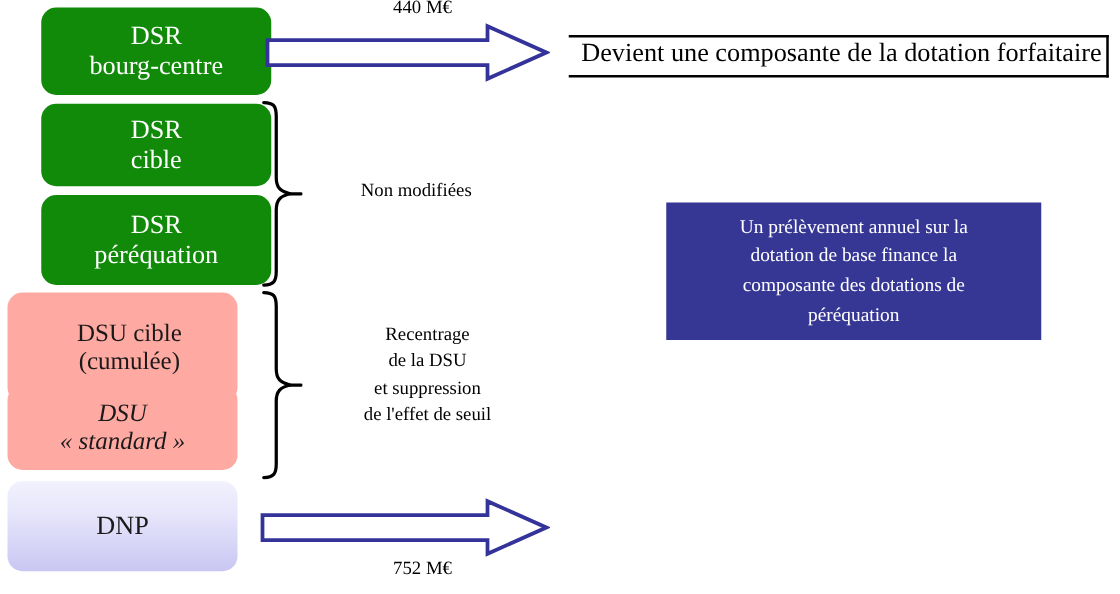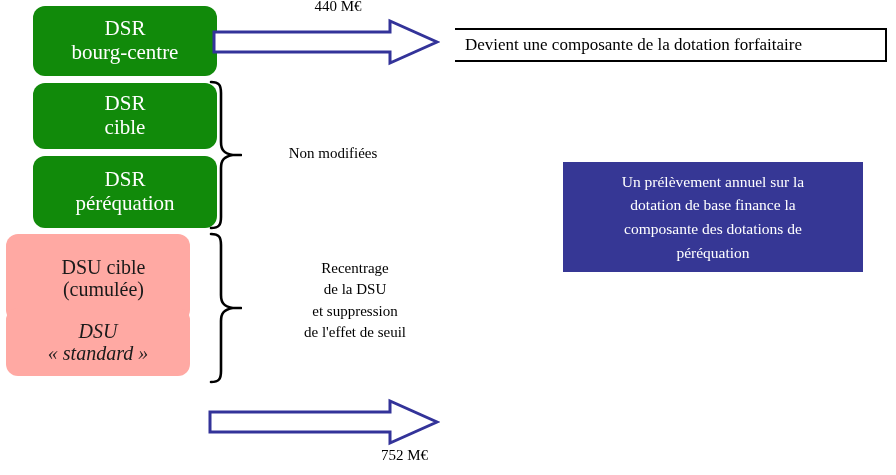--- a/index.html
+++ b/index.html
@@ -67,72 +67,71 @@
     position: absolute;
     color: #000000;
     text-align: center;
     line-height: 1.42;
   }
   #note-non-modifiees {
     left: 248px; top: 143px; width: 170px;
     font-size: 15px;
   }
   #note-recentrage {
-    left: 275px; top: 258px; width: 160px;
+    left: 262px; top: 258px; width: 160px;
     font-size: 15px;
   }
 
   
   .arrow { position: absolute; }
   .arrow svg { display: block; }
   #arrow-top    { left: 212px; top: 18px;  }
   #arrow-bottom { left: 208px; top: 398px; }
 
   
   .arrow-value {
     position: absolute;
     color: #000;
     font-size: 15px;
     text-align: center;
   }
   #val-top    { left: 248px; top: -2px;  width: 180px; }
-  #val-bottom { left: 248px; top: 447px; width: 180px; text-align: right; }
+  #val-bottom { left: 248px; top: 447px; width: 180px; }
 
   
   #stmt-forfaitaire {
     position: absolute;
     left: 455px; top: 28px; width: 432px; height: 34px;
     border-top: 2px solid #000;
     border-bottom: 2px solid #000;
     border-right: 2px solid #000;
     border-left: none;
     display: flex;
-    align-items: center;
+    align-items: flex-start;
     box-sizing: border-box;
     padding-left: 10px;
-    font-size: 17px;
+    font-size: 21px;
     color: #000;
     white-space: nowrap;
   }
 
   
   #callout-prelevement {
     position: absolute;
     left: 533px; top: 162px; width: 300px; height: 110px;
     background: #363795;
     color: #ffffff;
     display: flex;
     align-items: center;
     justify-content: center;
     text-align: center;
     font-size: 15.5px;
     line-height: 1.52;
     box-sizing: border-box;
     padding: 6px 28px;
-    margin-left: 30px;
   }
 
   
   #stmt-nouvelle {
     position: absolute;
     left: 500px; top: 407px; width: 390px;
     font-size: 17px;
     color: #000;
     white-space: nowrap;
   }
@@ -170,20 +169,25 @@
     </span>
   </div>
 
   <div class="box box-pink" id="b-dsu-std">
     <span class="lbl">
       <span>DSU</span><br>
       <span>« standard »</span>
     </span>
   </div>
 
+  <div class="box box-lav" id="b-dnp">
+    <span class="lbl">
+      <span>DNP</span>
+    </span>
+  </div>
 
   <div class="brace" id="brace-1">
     <svg width="34" height="150" viewBox="0 0 34 150" fill="none" stroke="#000" stroke-width="2.6" stroke-linecap="round" stroke-linejoin="round">
       <path d="M3 2 C 11 2, 13 5, 13 13 L 13 62 C 13 70, 16 73, 24 75
                C 16 77, 13 80, 13 88 L 13 137 C 13 145, 11 148, 3 148"></path>
       <path d="M24 75 L 33 75"></path>
     </svg>
   </div>
 
   <div class="brace" id="brace-2">

